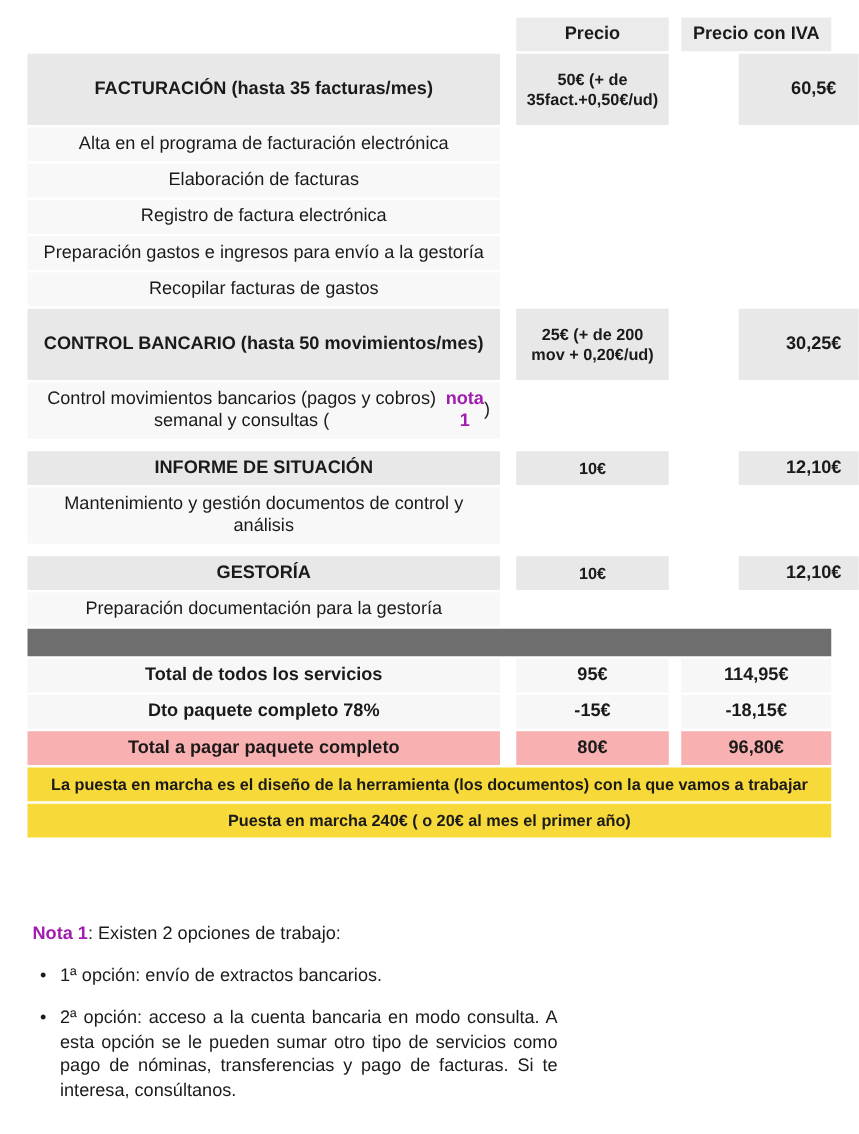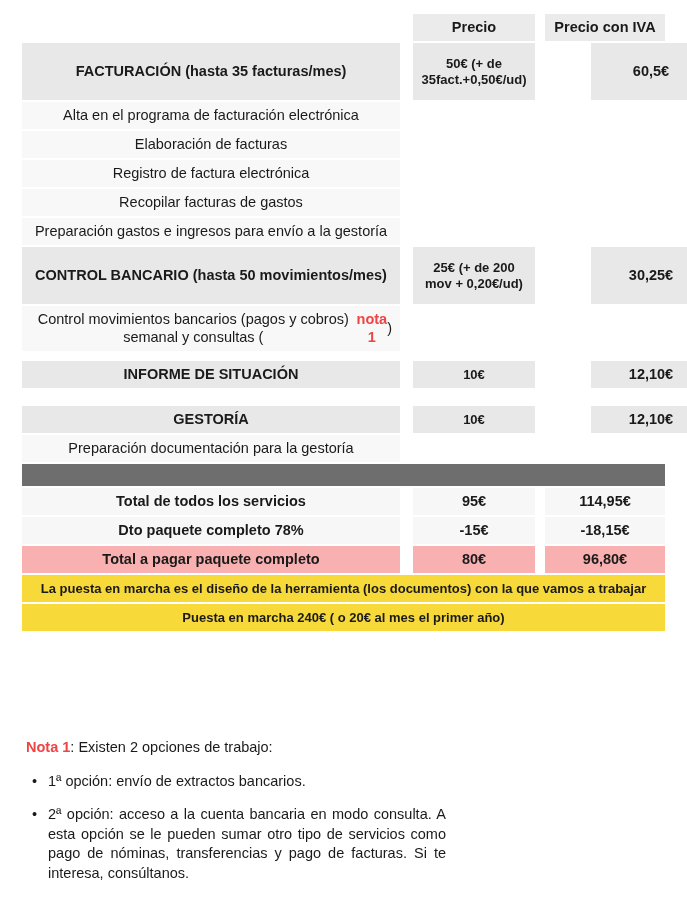--- a/index.html
+++ b/index.html
@@ -114,21 +114,21 @@
     align-items: center;
     justify-content: center;
     text-align: center;
     font-weight: bold;
     font-size: 13px;
     margin-bottom: 2px;
     padding: 0 6px;
   }
 
   .note-red {
-    color: #ef4444;
+    color: #a21caf;
     font-weight: bold;
   }
 
   
   .footnote {
     position: absolute;
     left: 26px;
     top: 738px;
     width: 420px;
     font-size: 14.5px;
@@ -181,26 +181,26 @@
       <div class="cell c-desc">Elaboración de facturas</div>
       <div class="cell c-price blank"></div>
       <div class="cell c-iva blank"></div>
     </div>
     <div class="row row-item h1">
       <div class="cell c-desc">Registro de factura electrónica</div>
       <div class="cell c-price blank"></div>
       <div class="cell c-iva blank"></div>
     </div>
     <div class="row row-item h1">
+      <div class="cell c-desc">Preparación gastos e ingresos para envío a la gestoría</div>
+      <div class="cell c-price blank"></div>
+      <div class="cell c-iva blank"></div>
+    </div>
+    <div class="row row-item h1">
       <div class="cell c-desc">Recopilar facturas de gastos</div>
-      <div class="cell c-price blank"></div>
-      <div class="cell c-iva blank"></div>
-    </div>
-    <div class="row row-item h1">
-      <div class="cell c-desc">Preparación gastos e ingresos para envío a la gestoría</div>
       <div class="cell c-price blank"></div>
       <div class="cell c-iva blank"></div>
     </div>
 
     <div class="row row-section tall">
       <div class="cell c-desc">CONTROL BANCARIO (hasta 50 movimientos/mes)</div>
       <div class="cell c-price">25€ (+ de 200 mov + 0,20€/ud)</div>
       <div class="cell c-iva">30,25€</div>
     </div>
 
@@ -218,20 +218,21 @@
       <div class="cell c-iva blank"></div>
     </div>
 
     <div class="row row-section short">
       <div class="cell c-desc">INFORME DE SITUACIÓN</div>
       <div class="cell c-price">10€</div>
       <div class="cell c-iva">12,10€</div>
     </div>
 
     <div class="row row-item h2">
+      <div class="cell c-desc">Mantenimiento y gestión documentos de control y análisis</div>
       <div class="cell c-price blank"></div>
       <div class="cell c-iva blank"></div>
     </div>
     <div class="row row-item h1">
       <div class="cell c-price blank"></div>
       <div class="cell c-iva blank"></div>
     </div>
 
     <div class="row row-section short">
       <div class="cell c-desc">GESTORÍA</div>

